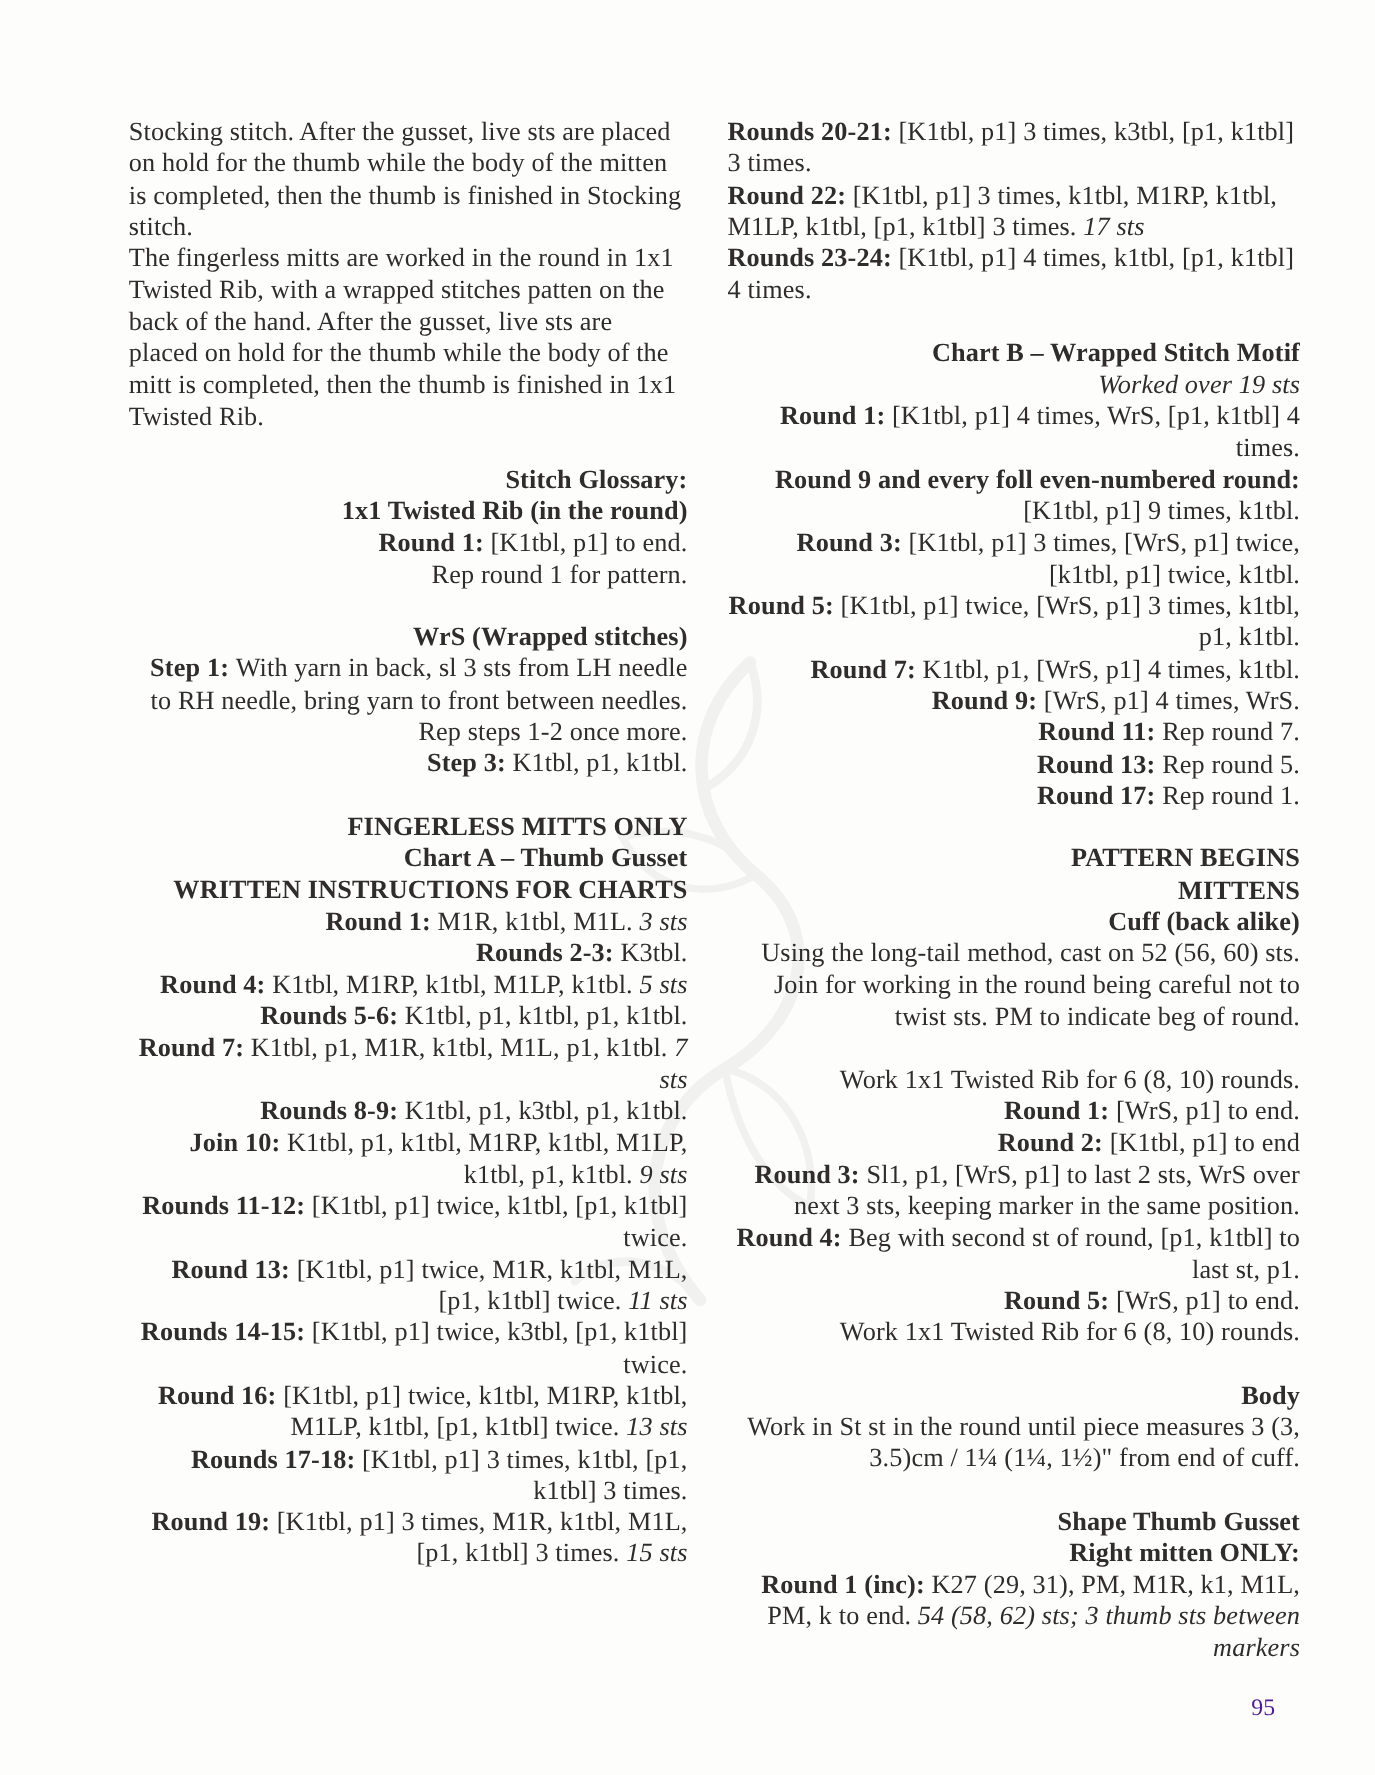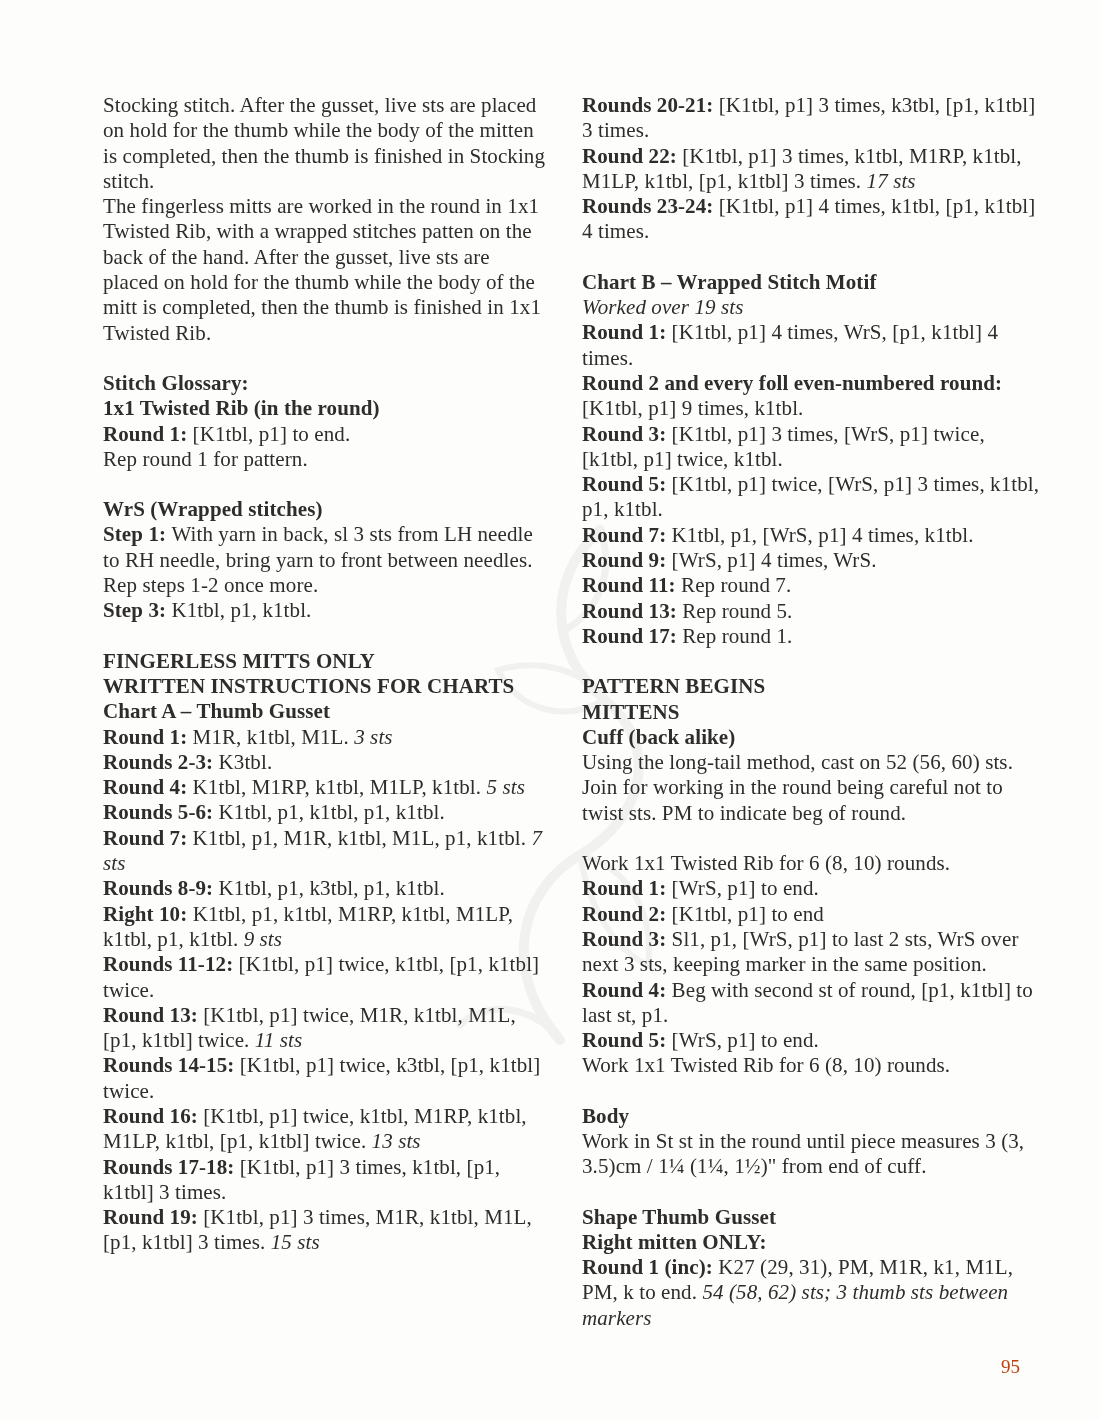--- a/index.html
+++ b/index.html
@@ -31,35 +31,35 @@
     position: absolute;
     top: 93px;
     left: 103px;
     right: 62px;
     display: flex;
     gap: 32px;
   }
   .col { flex: 0 0 auto; }
   .col-left  { width: 447px; }
   .col-right { width: 458px; }
-  .block + .block { margin-top: 25px; }
+  .block + .block { margin-top: 25px; text-align: right; }
   .para {
     margin: 0;
     font-size: 21px;
     line-height: 25.3px;
     letter-spacing: 0.1px;
   }
   .b { font-weight: bold; margin-top: 13px; }
   .i { font-style: italic; }
   .page-number {
     position: absolute;
     right: 80px;
     bottom: 42px;
     font-size: 19px;
-    color: #c2410c;
+    color: #4c1d95;
   }
 </style>
 </head>
 <body>
 
 <div class="page">
 
   <svg class="watermark" viewBox="0 0 320 600" fill="none" xmlns="http://www.w3.org/2000/svg">
     <path d="M160 580 C 100 510 120 430 180 395 C 245 357 260 285 205 240 C 150 195 145 120 200 70" stroke="#8d8d8d" stroke-width="10" stroke-linecap="round"></path>
     <path d="M180 395 C 225 405 255 450 248 505 C 215 490 190 450 180 395 Z" stroke="#8d8d8d" stroke-width="6"></path>
@@ -81,48 +81,48 @@
           <p class="para"><span>Rep round 1 for pattern.</span></p>
         </div>
         <div class="block">
           <p class="para"><span class="b">WrS (Wrapped stitches)</span></p>
           <p class="para"><span class="b">Step 1: </span><span>With yarn in back, sl 3 sts from LH needle to RH needle, bring yarn to front between needles.</span></p>
           <p class="para"><span>Rep steps 1-2 once more.</span></p>
           <p class="para"><span class="b">Step 3: </span><span>K1tbl, p1, k1tbl.</span></p>
         </div>
         <div class="block">
           <p class="para"><span class="b">FINGERLESS MITTS ONLY</span></p>
+          <p class="para"><span class="b">Chart A – Thumb Gusset</span></p>
           <p class="para"><span class="b">WRITTEN INSTRUCTIONS FOR CHARTS</span></p>
-          <p class="para"><span class="b">Chart A – Thumb Gusset</span></p>
           <p class="para"><span class="b">Round 1: </span><span>M1R, k1tbl, M1L. </span><span class="i">3 sts</span></p>
           <p class="para"><span class="b">Rounds 2-3: </span><span>K3tbl.</span></p>
           <p class="para"><span class="b">Round 4: </span><span>K1tbl, M1RP, k1tbl, M1LP, k1tbl. </span><span class="i">5 sts</span></p>
           <p class="para"><span class="b">Rounds 5-6: </span><span>K1tbl, p1, k1tbl, p1, k1tbl.</span></p>
           <p class="para"><span class="b">Round 7: </span><span>K1tbl, p1, M1R, k1tbl, M1L, p1, k1tbl. </span><span class="i">7 sts</span></p>
           <p class="para"><span class="b">Rounds 8-9: </span><span>K1tbl, p1, k3tbl, p1, k1tbl.</span></p>
-          <p class="para"><span class="b">Right 10: </span><span>K1tbl, p1, k1tbl, M1RP, k1tbl, M1LP, k1tbl, p1, k1tbl. </span><span class="i">9 sts</span></p>
+          <p class="para"><span class="b">Join 10: </span><span>K1tbl, p1, k1tbl, M1RP, k1tbl, M1LP, k1tbl, p1, k1tbl. </span><span class="i">9 sts</span></p>
           <p class="para"><span class="b">Rounds 11-12: </span><span>[K1tbl, p1] twice, k1tbl, [p1, k1tbl] twice.</span></p>
           <p class="para"><span class="b">Round 13: </span><span>[K1tbl, p1] twice, M1R, k1tbl, M1L, [p1, k1tbl] twice. </span><span class="i">11 sts</span></p>
           <p class="para"><span class="b">Rounds 14-15: </span><span>[K1tbl, p1] twice, k3tbl, [p1, k1tbl] twice.</span></p>
           <p class="para"><span class="b">Round 16: </span><span>[K1tbl, p1] twice, k1tbl, M1RP, k1tbl, M1LP, k1tbl, [p1, k1tbl] twice. </span><span class="i">13 sts</span></p>
           <p class="para"><span class="b">Rounds 17-18: </span><span>[K1tbl, p1] 3 times, k1tbl, [p1, k1tbl] 3 times.</span></p>
           <p class="para"><span class="b">Round 19: </span><span>[K1tbl, p1] 3 times, M1R, k1tbl, M1L, [p1, k1tbl] 3 times. </span><span class="i">15 sts</span></p>
         </div>
       </div>
     <div class="col col-right">
         <div class="block">
           <p class="para"><span class="b">Rounds 20-21: </span><span>[K1tbl, p1] 3 times, k3tbl, [p1, k1tbl] 3 times.</span></p>
           <p class="para"><span class="b">Round 22: </span><span>[K1tbl, p1] 3 times, k1tbl, M1RP, k1tbl, M1LP, k1tbl, [p1, k1tbl] 3 times. </span><span class="i">17 sts</span></p>
           <p class="para"><span class="b">Rounds 23-24: </span><span>[K1tbl, p1] 4 times, k1tbl, [p1, k1tbl] 4 times.</span></p>
         </div>
         <div class="block">
           <p class="para"><span class="b">Chart B – Wrapped Stitch Motif</span></p>
           <p class="para"><span class="i">Worked over 19 sts</span></p>
           <p class="para"><span class="b">Round 1: </span><span>[K1tbl, p1] 4 times, WrS, [p1, k1tbl] 4 times.</span></p>
-          <p class="para"><span class="b">Round 2 and every foll even-numbered round: </span><span>[K1tbl, p1] 9 times, k1tbl.</span></p>
+          <p class="para"><span class="b">Round 9 and every foll even-numbered round: </span><span>[K1tbl, p1] 9 times, k1tbl.</span></p>
           <p class="para"><span class="b">Round 3: </span><span>[K1tbl, p1] 3 times, [WrS, p1] twice, [k1tbl, p1] twice, k1tbl.</span></p>
           <p class="para"><span class="b">Round 5: </span><span>[K1tbl, p1] twice, [WrS, p1] 3 times, k1tbl, p1, k1tbl.</span></p>
           <p class="para"><span class="b">Round 7: </span><span>K1tbl, p1, [WrS, p1] 4 times, k1tbl.</span></p>
           <p class="para"><span class="b">Round 9: </span><span>[WrS, p1] 4 times, WrS.</span></p>
           <p class="para"><span class="b">Round 11: </span><span>Rep round 7.</span></p>
           <p class="para"><span class="b">Round 13: </span><span>Rep round 5.</span></p>
           <p class="para"><span class="b">Round 17: </span><span>Rep round 1.</span></p>
         </div>
         <div class="block">
           <p class="para"><span class="b">PATTERN BEGINS</span></p>

